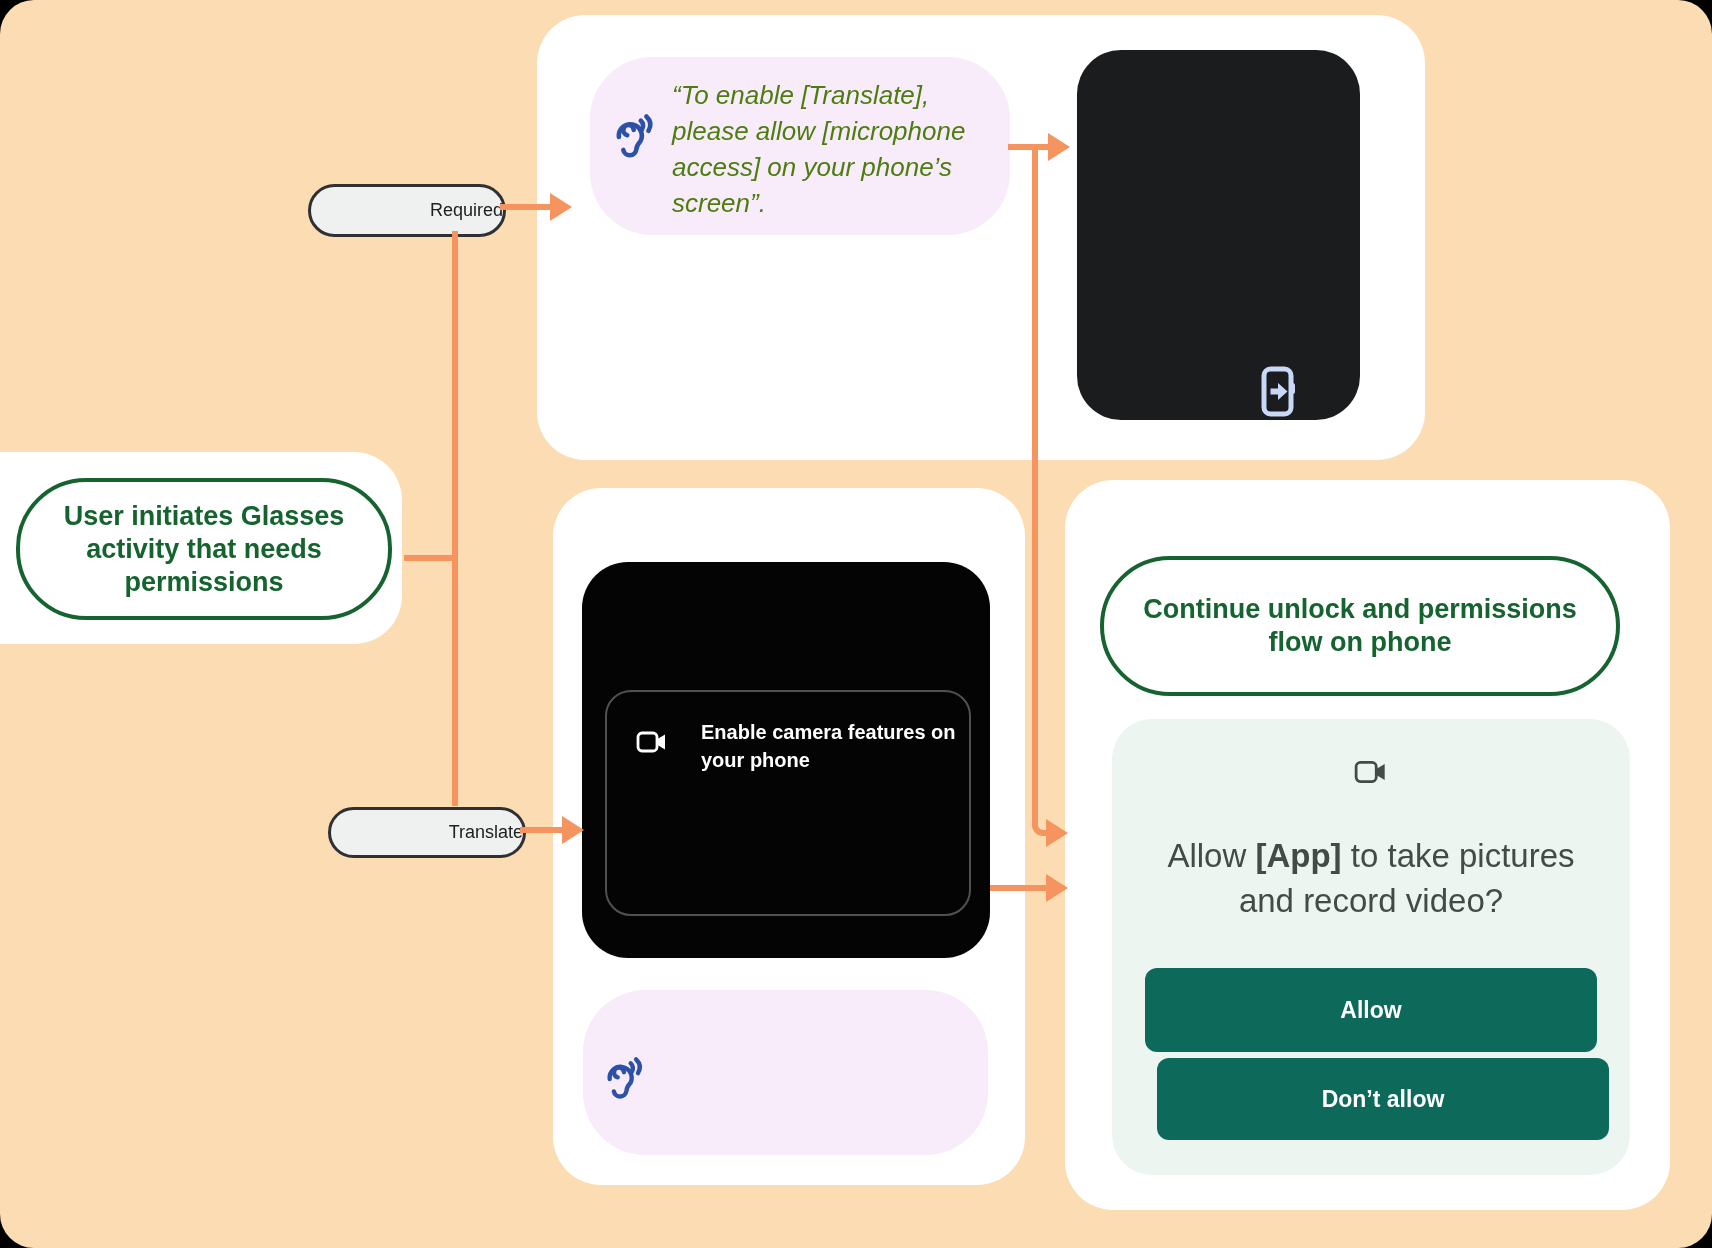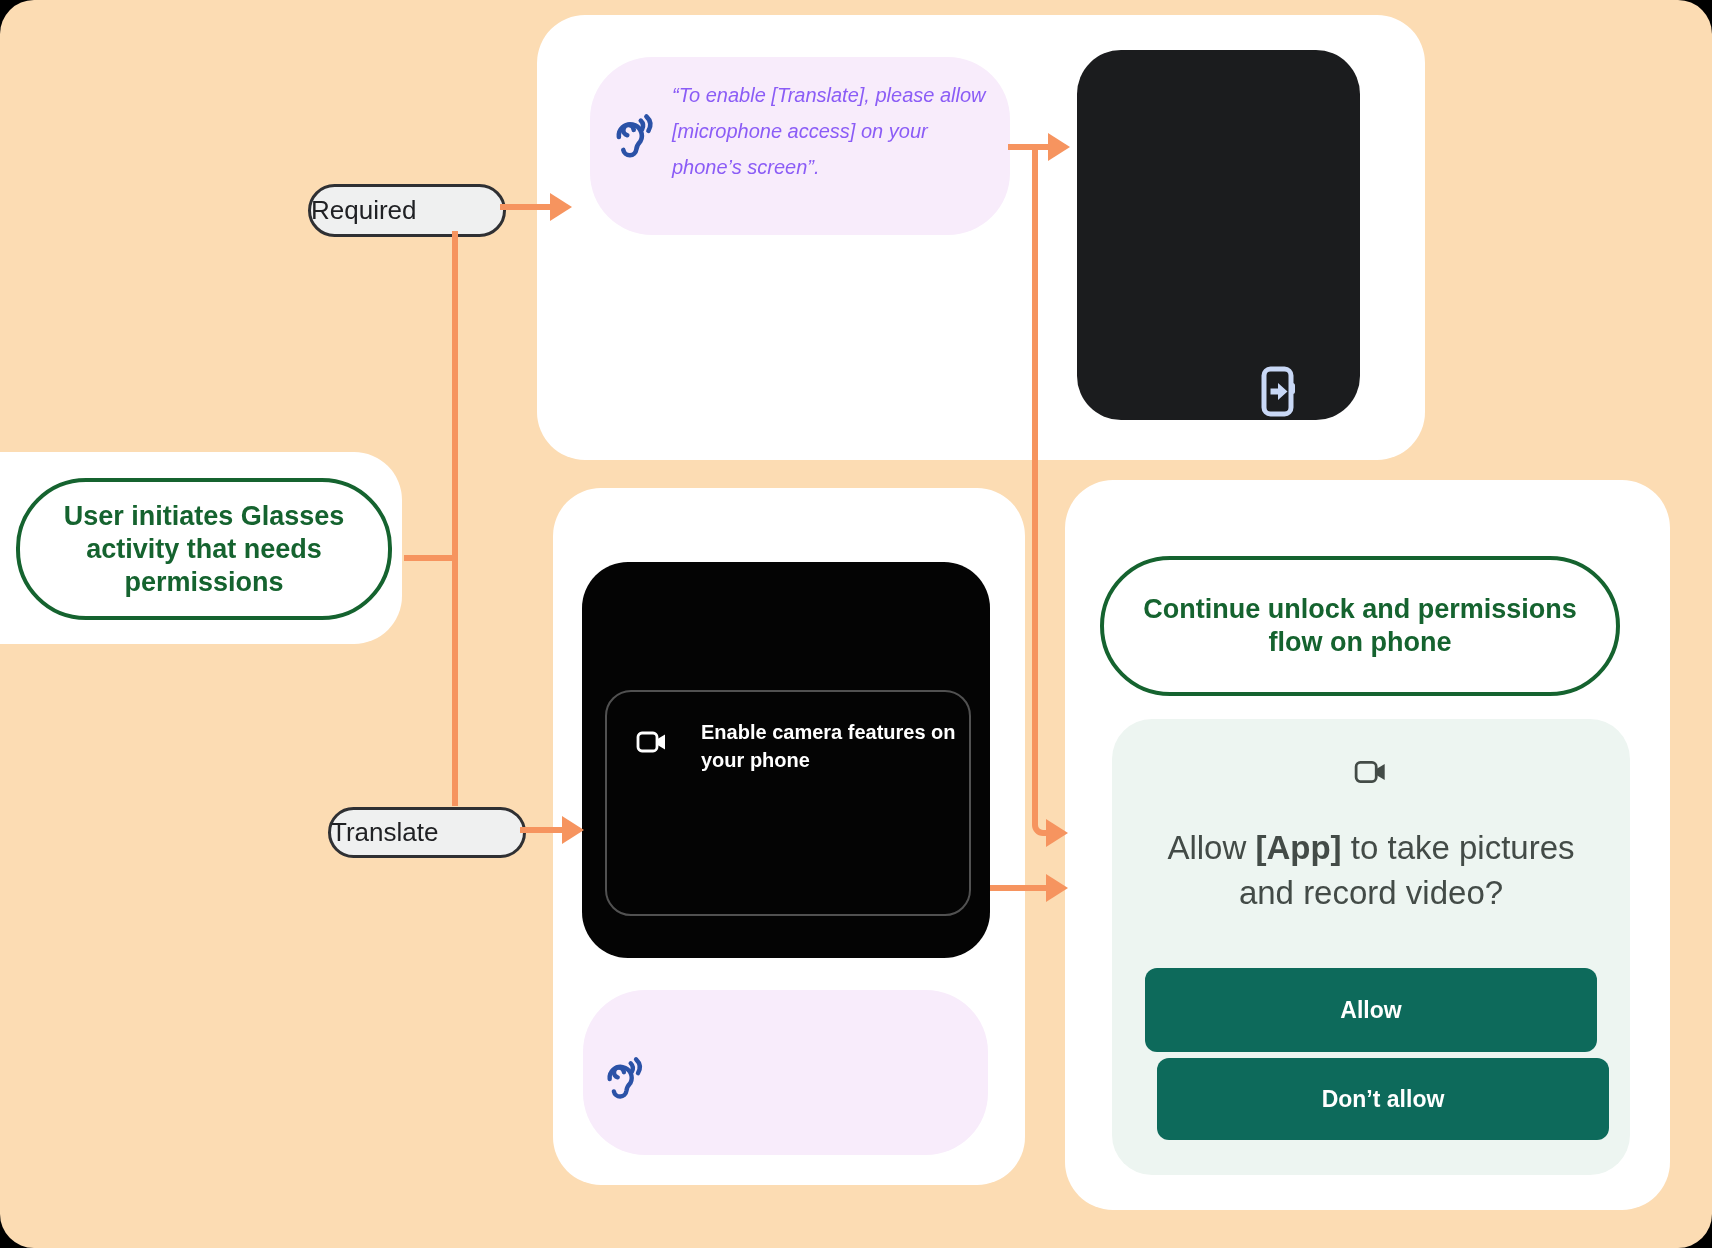--- a/index.html
+++ b/index.html
@@ -1,22 +1,22 @@
 <!DOCTYPE html>
 <html><head>
 <meta charset="utf-8">
 <style>
   html,body{margin:0;padding:0;background:#000;}
   body{font-family:"Liberation Sans", sans-serif;}
   .canvas{position:relative;width:1712px;height:1248px;background:#fcdcb3;border-radius:34px;overflow:hidden;}
   .card{position:absolute;background:#fff;border-radius:48px;}
   .bubble{position:absolute;background:#f8ecfb;border-radius:62px;}
-  .bubble-text{position:absolute;color:#8b5cf6;font-style:italic;font-weight:500;font-size:20px;line-height:36px;}
+  .bubble-text{position:absolute;color:#4d7c0f;font-style:italic;font-weight:500;font-size:26px;line-height:36px;}
   .pill-small{position:absolute;background:#eff0f0;border:3px solid #2f3033;border-radius:30px;
-    display:flex;align-items:center;justify-content:flex-start;color:#202124;font-size:26px;font-weight:500;}
+    display:flex;align-items:center;justify-content:flex-end;color:#202124;font-size:18px;font-weight:500;}
   .pill-green{position:absolute;border:4px solid #15632f;border-radius:70px;background:#fff;
     display:flex;align-items:center;justify-content:center;text-align:center;
     color:#15632f;font-weight:bold;font-size:27px;line-height:33px;}
   .blackbox{position:absolute;background:#1b1c1e;border-radius:44px;}
   .glassescard{position:absolute;background:#040404;border-radius:46px;}
   .glasses-outline{position:absolute;border:2px solid #515151;border-radius:26px;}
   .glasses-text{position:absolute;color:#fff;font-weight:bold;font-size:20px;line-height:28px;}
   .panel{position:absolute;background:#edf5f1;border-radius:40px;}
   .question{position:absolute;left:0;width:100%;text-align:center;color:#434b47;font-size:33px;line-height:45px;}
   .question b{font-weight:bold;}
@@ -97,21 +97,21 @@
     </div>
 
     <div class="panel" style="left:47px;top:239px;width:518px;height:456px;">
       <span class="icon" style="left:242px;top:38px;">
         <svg width="36" height="30" viewBox="0 0 34 28">
           <rect x="2" y="5" width="19" height="18" rx="4" fill="none" stroke="#434b47" stroke-width="2.6"></rect>
           <path d="M21.5 11 L29 6.5 V21.5 L21.5 17 Z" fill="#434b47"></path>
         </svg>
       </span>
       <div class="question" style="top:106px;">
-        <div style="width:462px;margin:0 auto;">
+        <div style="width:462px;margin:8px auto;">
           <span>Allow </span><b>[App]</b><span> to take pictures and record video?</span>
         </div>
       </div>
       <button class="btn" style="top:249px;height:84px;">Allow</button>
       <button class="btn" style="top:339px;height:82px;margin-left:12px;">Don’t allow</button>
     </div>
   </div>
 
   <div class="pill-small" style="left:308px;top:184px;width:192px;height:47px;">
     <span>Required</span>

